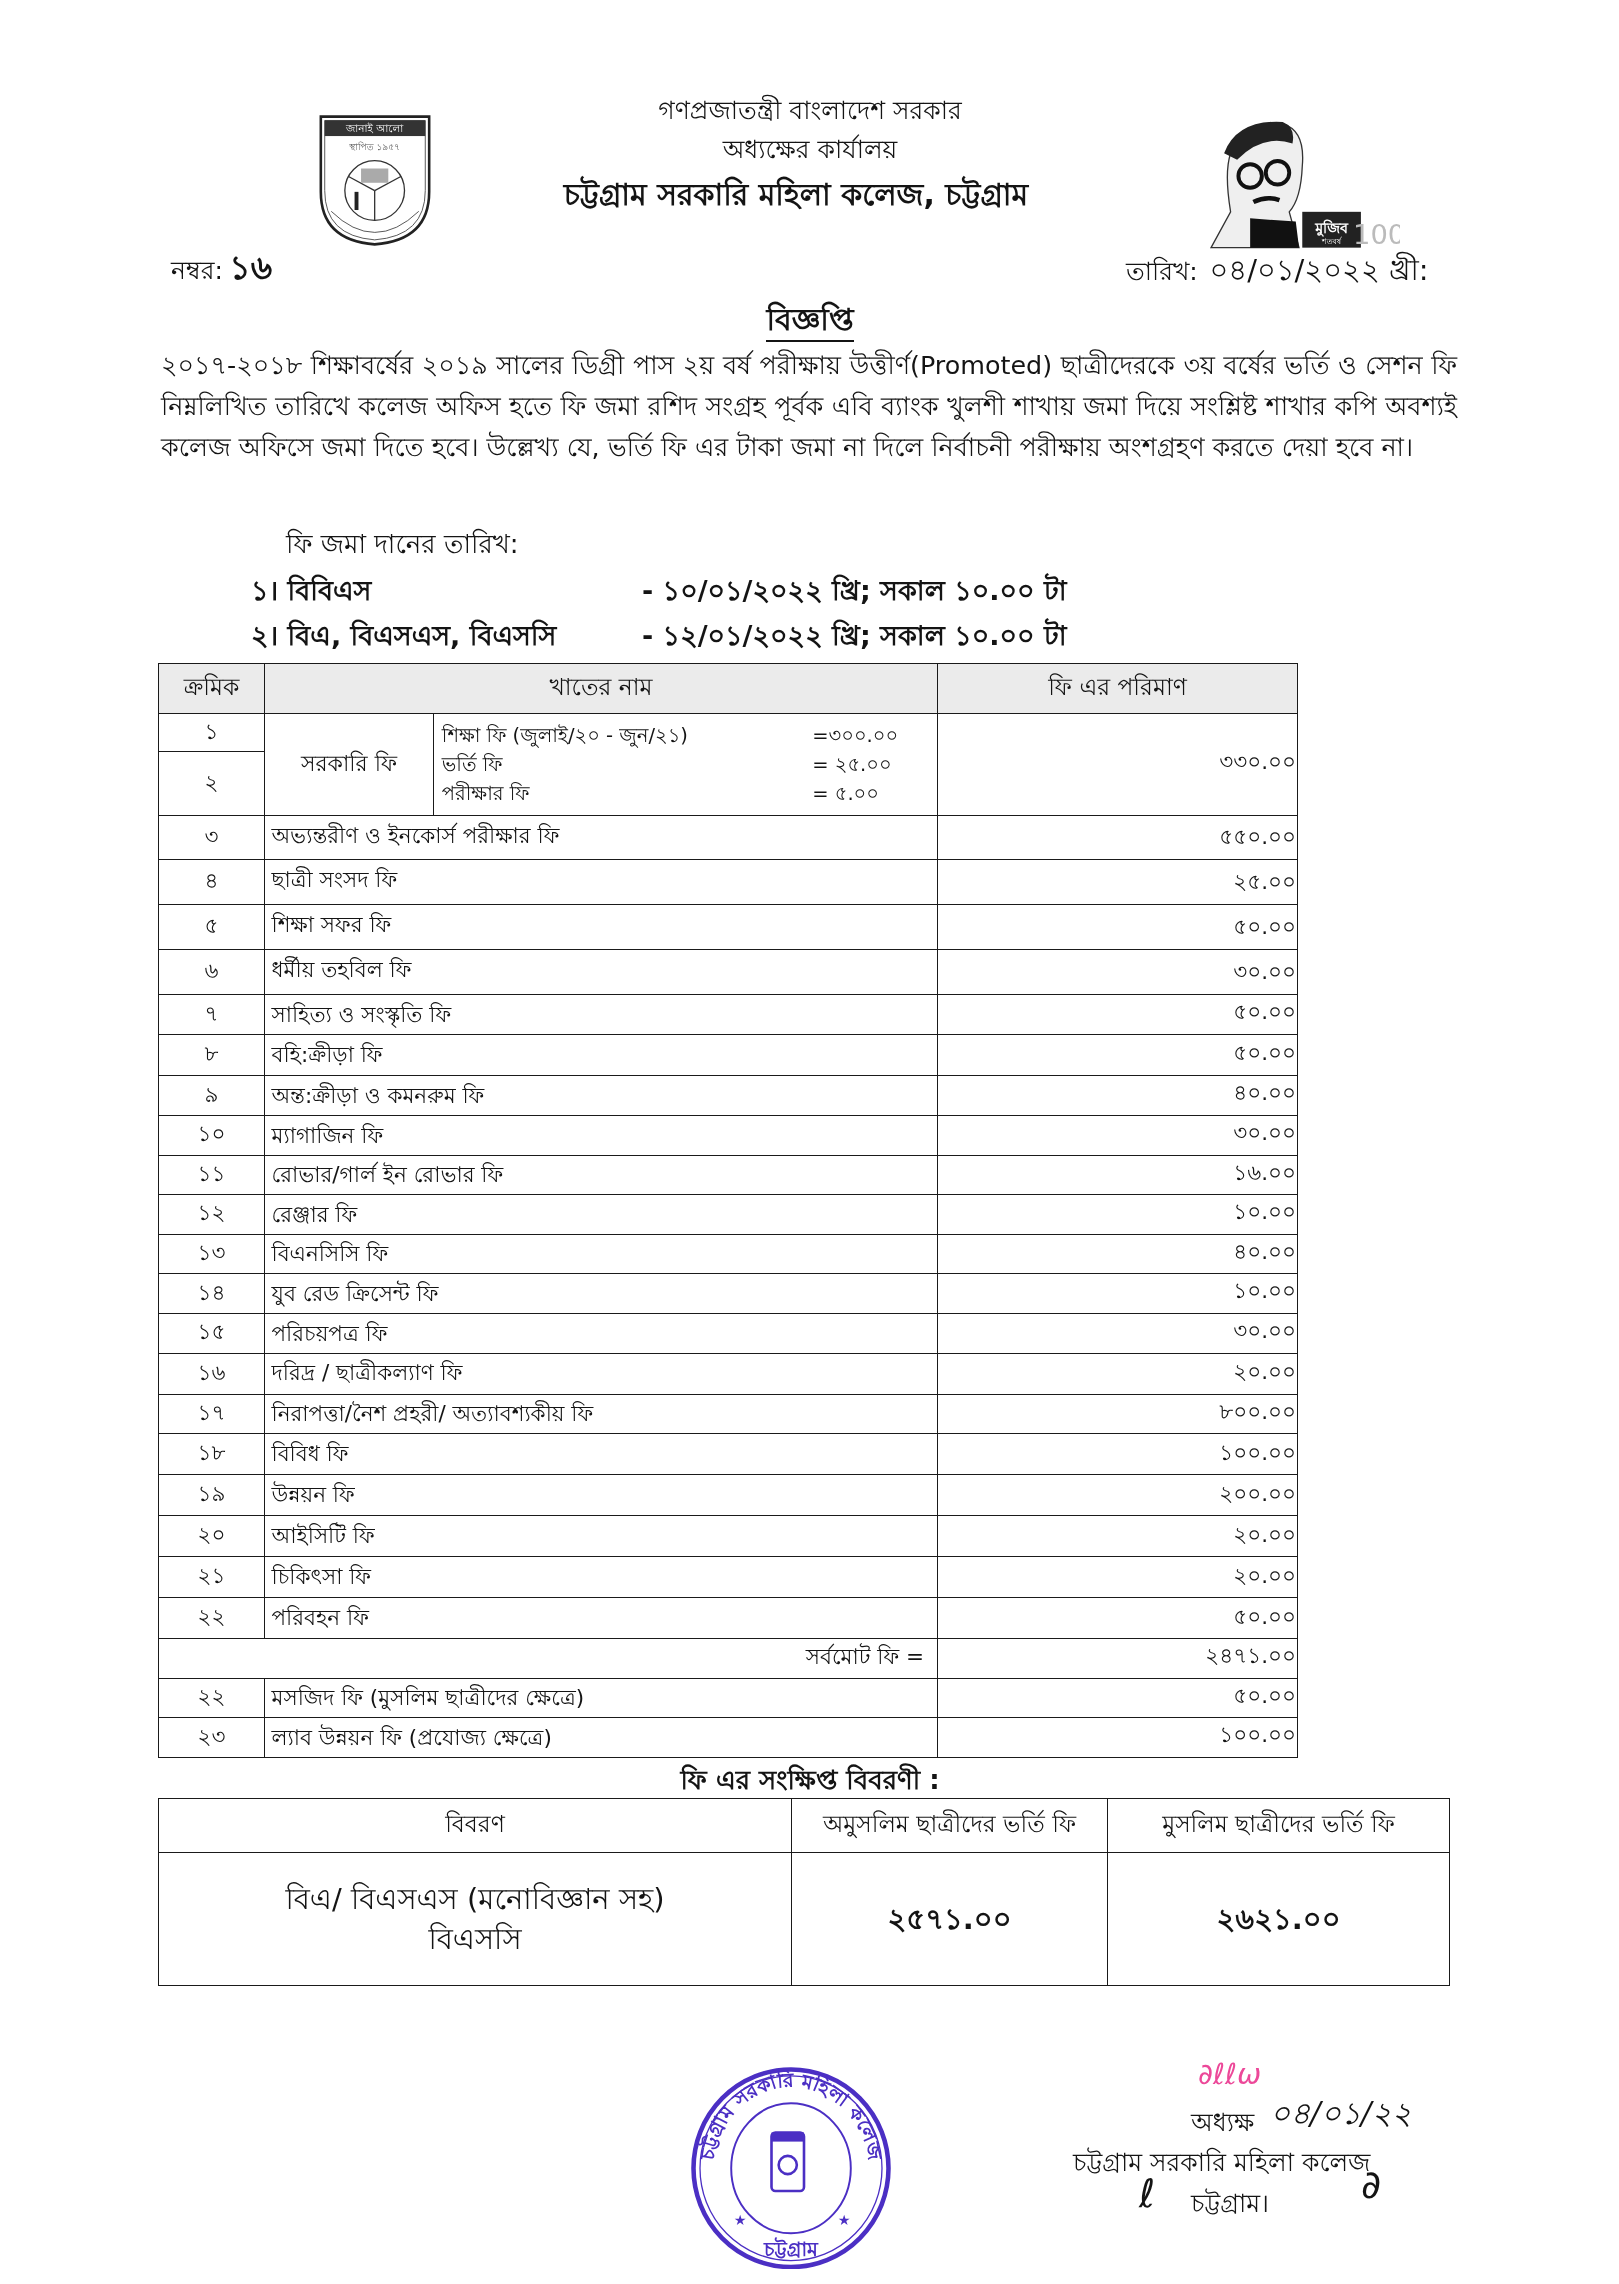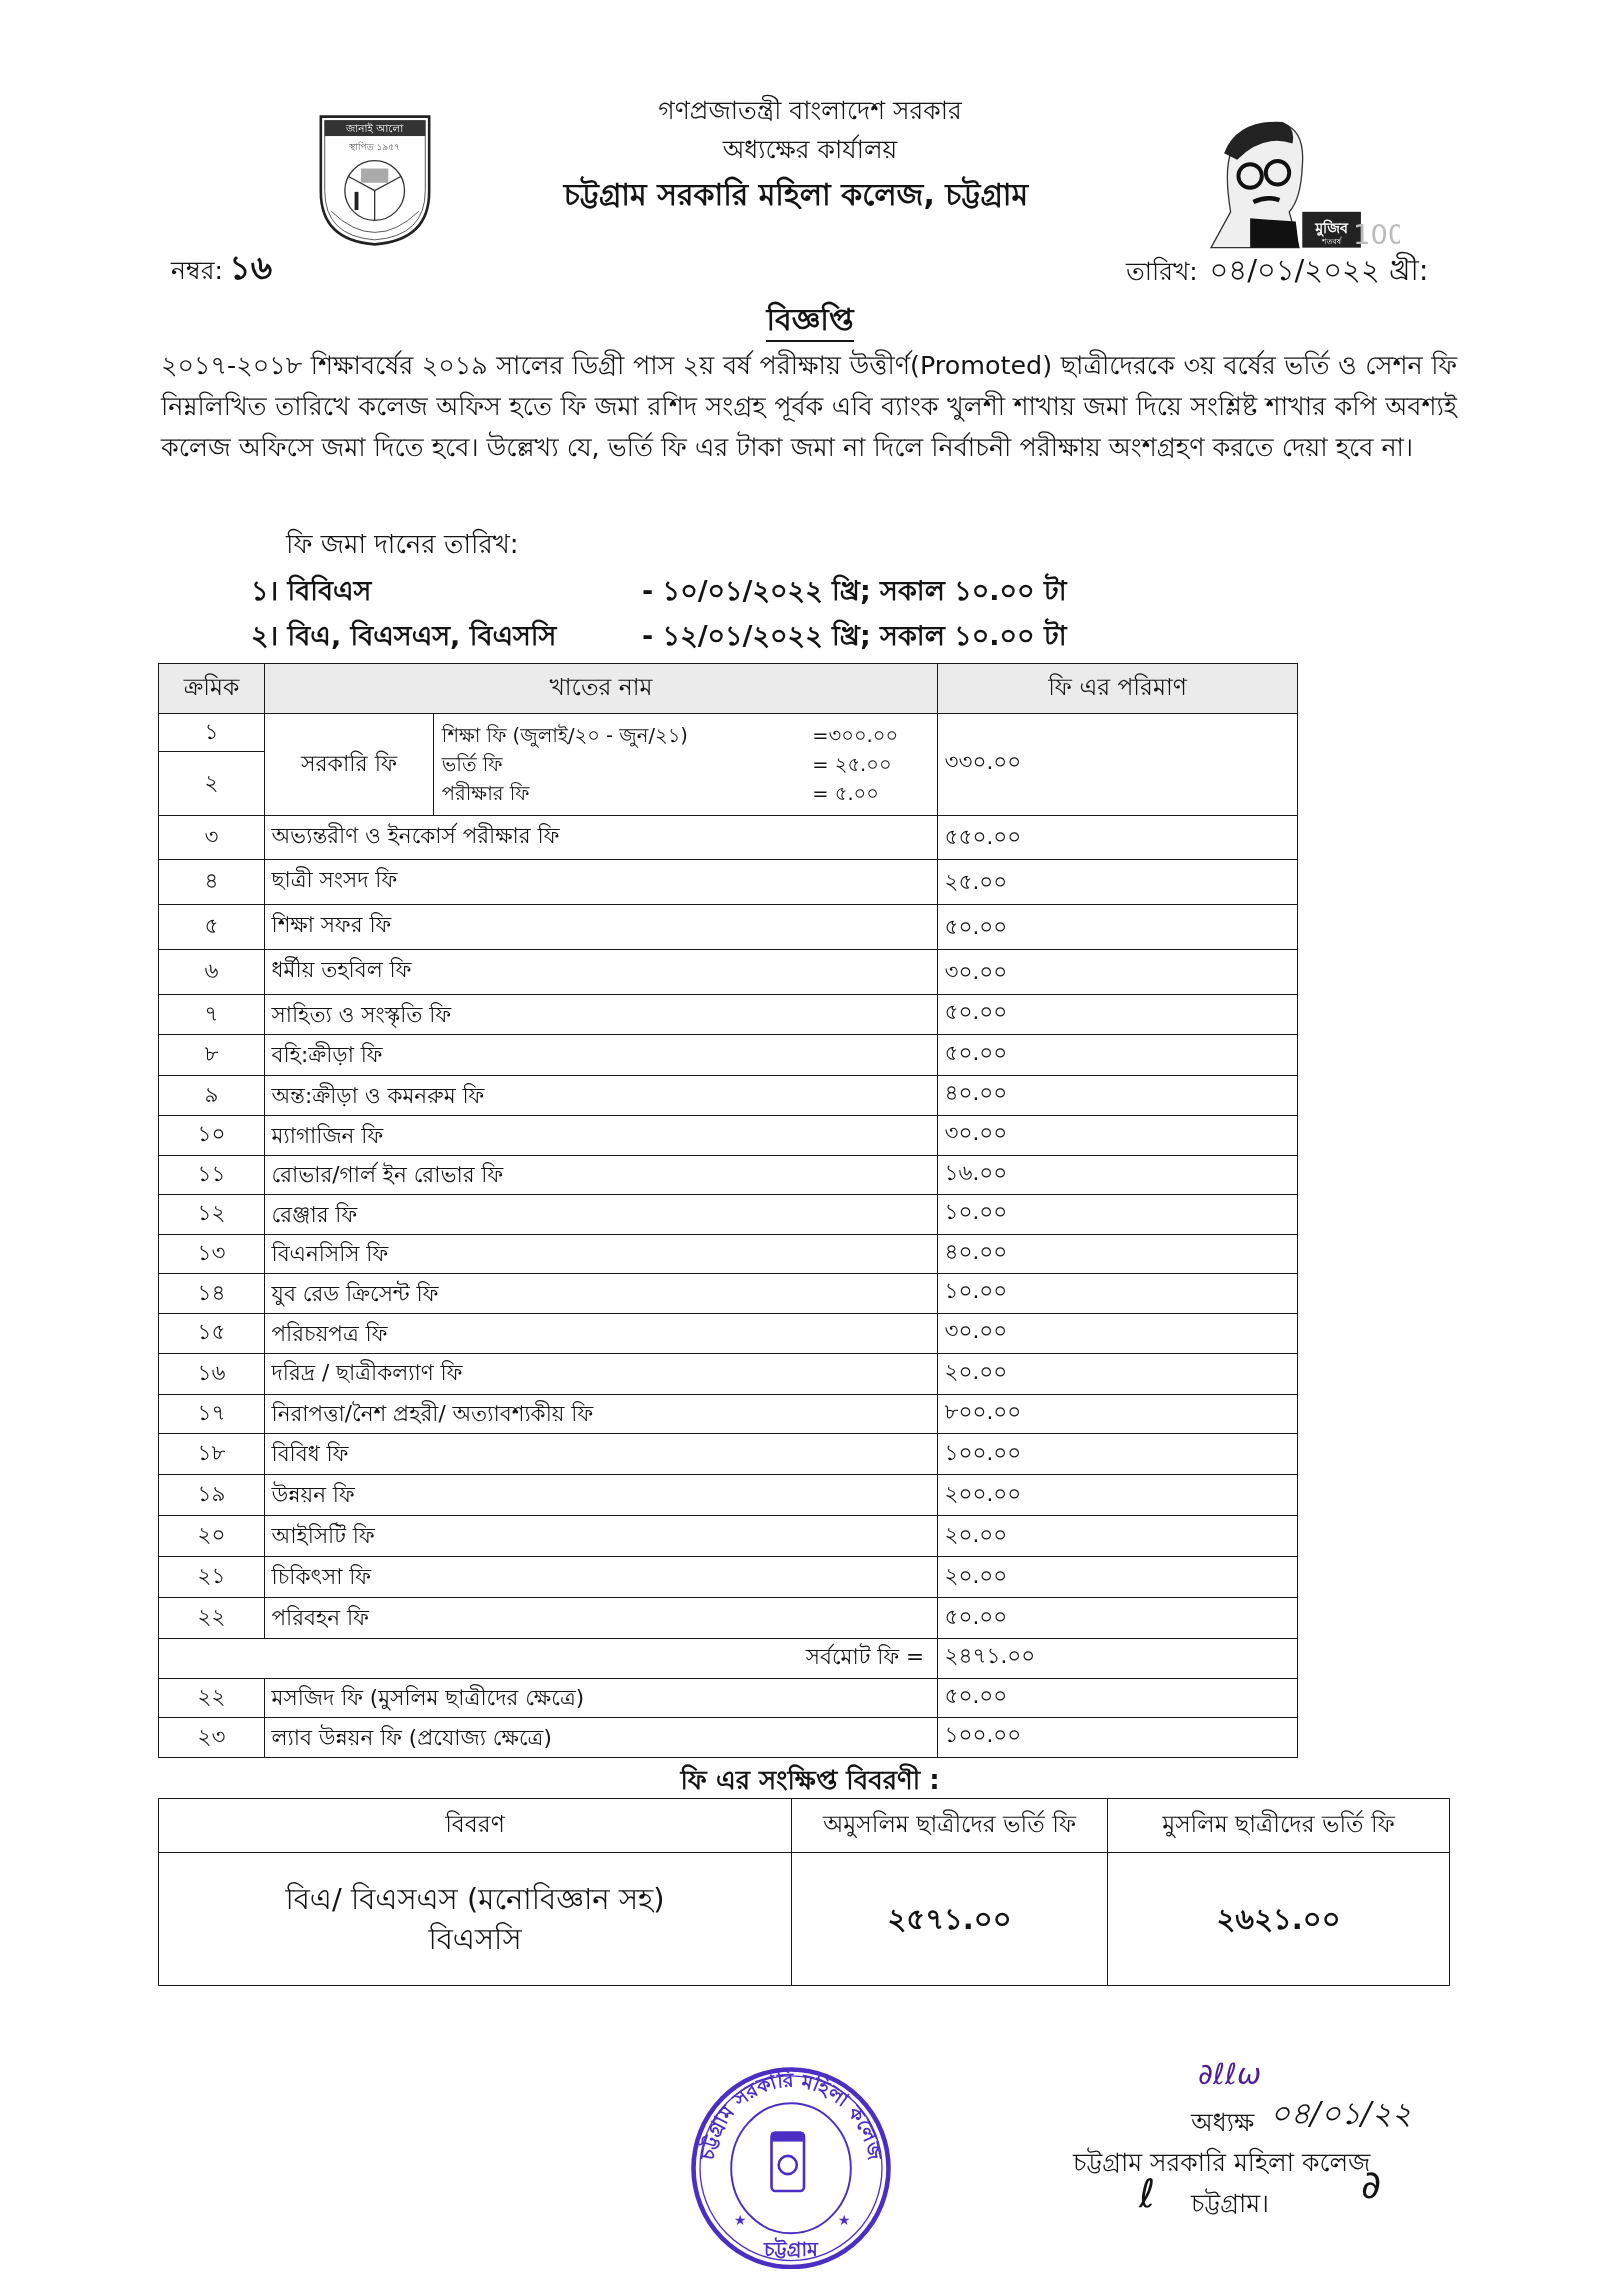--- a/index.html
+++ b/index.html
@@ -30,37 +30,37 @@
 
   .dates-head { left: 286px; top: 524px; font-size: 26px; }
   .dates-row { left: 251px; font-size: 27px; font-weight: bold; }
   .dates-row .lbl { display: inline-block; width: 391px; }
 
   
   .fee-table { position: absolute; left: 158px; top: 663px; width: 1139px; border-collapse: collapse; table-layout: fixed; }
   .fee-table td, .fee-table th { border: 1.3px solid #1a1a1a; font-size: 21.5px; font-weight: normal; padding: 0 6.5px; vertical-align: middle; }
   .fee-table th { background: #ebebeb; height: 49px; font-size: 23.4px; }
   .fee-table .sl { text-align: center; width: 92px; }
-  .fee-table .amt { padding-right: 17px; vertical-align: bottom; padding-bottom: 2.6px; }
+  .fee-table .amt { text-align: right; padding-right: 1px; vertical-align: bottom; padding-bottom: 2.6px; }
   .fee-table .name { vertical-align: top; padding-top: 2.6px; }
   .sub-line { display: flex; justify-content: space-between; font-size: 19.5px; line-height: 29px; }
   .sub-line .v { width: 117px; }
   .total-label { text-align: right; padding-right: 13px !important; }
 
   
   .summary-title { left: 0; width: 1620px; top: 1760px; font-size: 26px; font-weight: bold; text-align: center; }
   .sum-table { position: absolute; left: 158px; top: 1798px; width: 1290px; border-collapse: collapse; table-layout: fixed; }
   .sum-table th, .sum-table td { border: 1.3px solid #1a1a1a; text-align: center; vertical-align: middle; margin-top: 22px; }
   .sum-table th { font-size: 23.4px; font-weight: normal; height: 51px; }
   .sum-table td { font-size: 29px; height: 130px; line-height: 40px; }
   .sum-table td.num { font-weight: bold; font-size: 29px; }
 
   
   .stamp { left: 687px; top: 2061px; width: 208px; height: 208px; }
-  .sign-scribble { left: 1198px; top: 2057px; font-size: 29px; font-style: italic; color: #4c1d95; }
+  .sign-scribble { left: 1198px; top: 2057px; font-size: 29px; font-style: italic; color: #ec4899; }
   .sign-date { left: 1270px; top: 2089px; font-size: 31px; font-style: italic; font-family: "DejaVu Serif", serif; }
   .principal { left: 1191px; top: 2103px; font-size: 25px; }
   .sign-college { left: 1073px; top: 2143px; font-size: 25px; }
   .sign-city { left: 1191px; top: 2184px; font-size: 25px; }
   .initials1 { left: 1139px; top: 2171px; font-size: 39px; font-style: italic; }
   .initials2 { left: 1361px; top: 2162px; font-size: 39px; font-style: italic; }
 </style>
 </head>
 <body>
 

